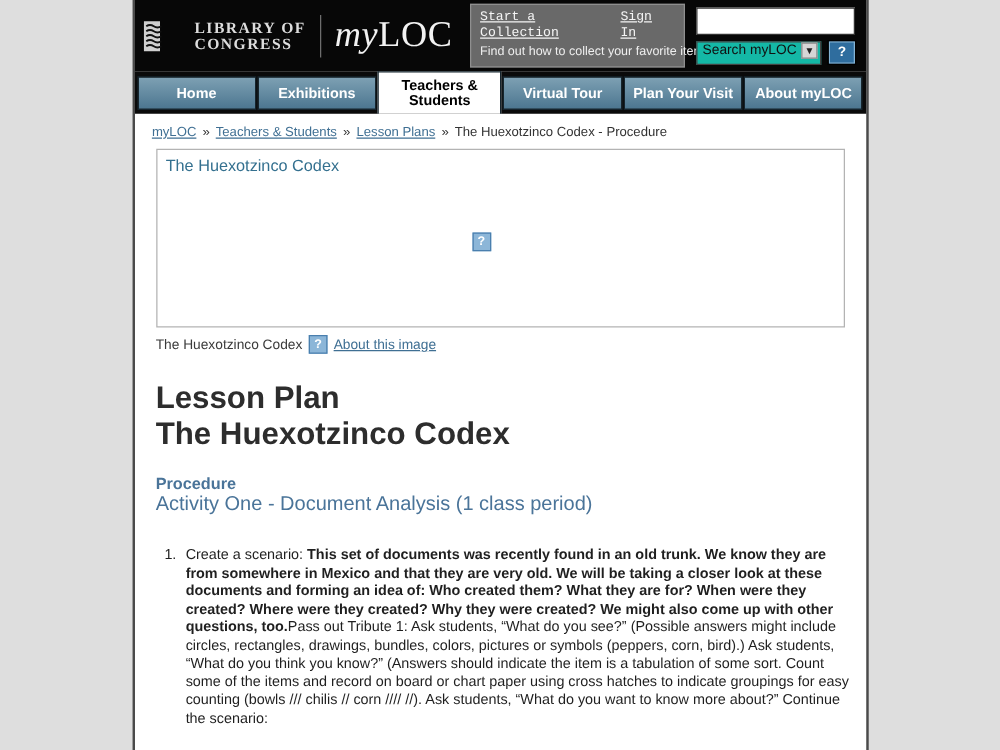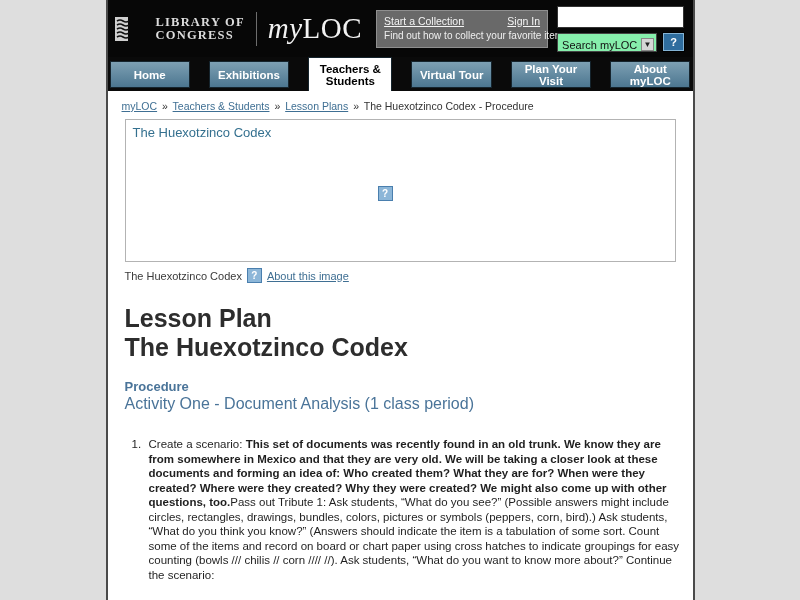--- a/index.html
+++ b/index.html
@@ -29,47 +29,47 @@
     font-family: "Liberation Serif", serif; color: #f2f2f2; font-size: 29px;
     white-space: nowrap; letter-spacing: 0.5px;
   }
   .brand .my { font-style: italic; }
 
   .collect-box {
     margin-left: 14px; width: 172px; background: #696969; border: 1px solid #8f8f8f;
     padding: 4px 7px 5px; color: #efefef; font-size: 10px; line-height: 13px;
   }
   .collect-row1 { display: flex; justify-content: space-between; }
-  .collect-box a { color: #f5f5f5; text-decoration: underline; font-size: 10.5px; }
+  .collect-box a { color: #f5f5f5; text-decoration: underline; font-size: 10.5px; font-family: Liberation Mono, monospace; }
   .tagline { margin-top: 1px; white-space: nowrap; }
 
   .search-col { margin-left: 9px; width: 127px; display: flex; flex-direction: column; gap: 5px; }
   .search-input {
     width: 127px; height: 22px; background: #fff; border: 1px solid #333;
     font-size: 12px; padding: 0 4px;
   }
   .search-row2 { display: flex; align-items: center; gap: 6px; }
   .search-select {
-    flex: 1; height: 19px; background: #86efac; border: 1px solid #444;
-    display: flex; align-items: flex-end; justify-content: space-between;
+    flex: 1; height: 19px; background: #14b8a6; border: 1px solid #444;
+    display: flex; align-items: flex-start; justify-content: space-between;
     font-size: 11px; color: #111; padding: 0 2px 0 4px; cursor: pointer;
   }
   .dd-arrow {
     width: 13px; height: 13px; background: #d6d6d6; border: 1px solid #888;
     font-size: 8px; color: #222; display: flex; align-items: center; justify-content: center;
   }
   .go-btn {
     width: 21px; height: 18px; background: #2f6d9e; border: 1px solid #84b3d4;
     outline: 1px solid #000; color: #fff; font-size: 11px; font-weight: bold;
     display: flex; align-items: center; justify-content: center; cursor: pointer;
   }
 
   
   .nav {
-    height: 34px; background: #0a0a0a; display: flex; gap: 19px; padding: 4px 2px 3px;
+    height: 34px; background: #0a0a0a; display: flex; gap: 1px; padding: 4px 2px 3px;
   }
   .tab {
     flex: 1; background: linear-gradient(#7da0b3, #4c7690); border: 1px solid #15242d;
     color: #fff; font-weight: bold; font-size: 11.5px; display: flex;
     align-items: center; justify-content: center; text-align: center; cursor: pointer;
     line-height: 12px; padding: 0 2px;
   }
   .tab.active {
     background: #fff; color: #000; margin: -4px 0 -3px; border-bottom: none;
     font-size: 11.5px; padding: 2px 4px; z-index: 2;

